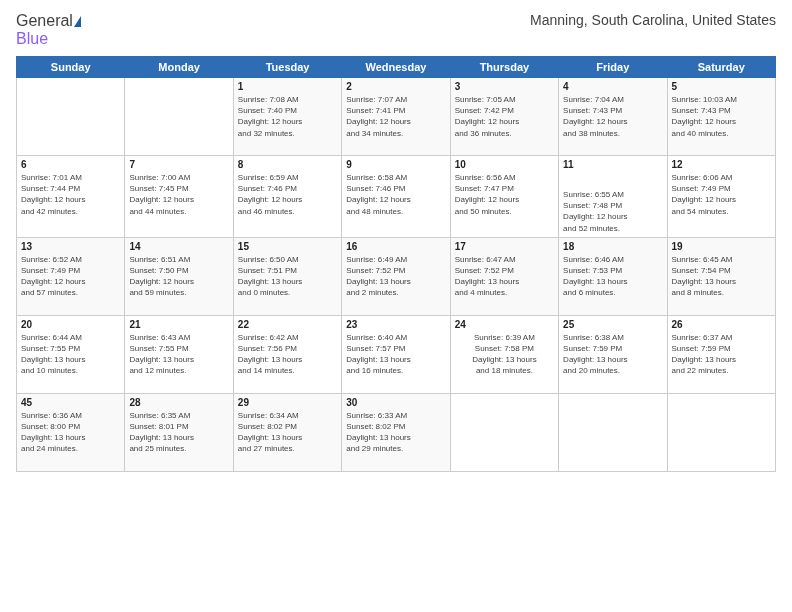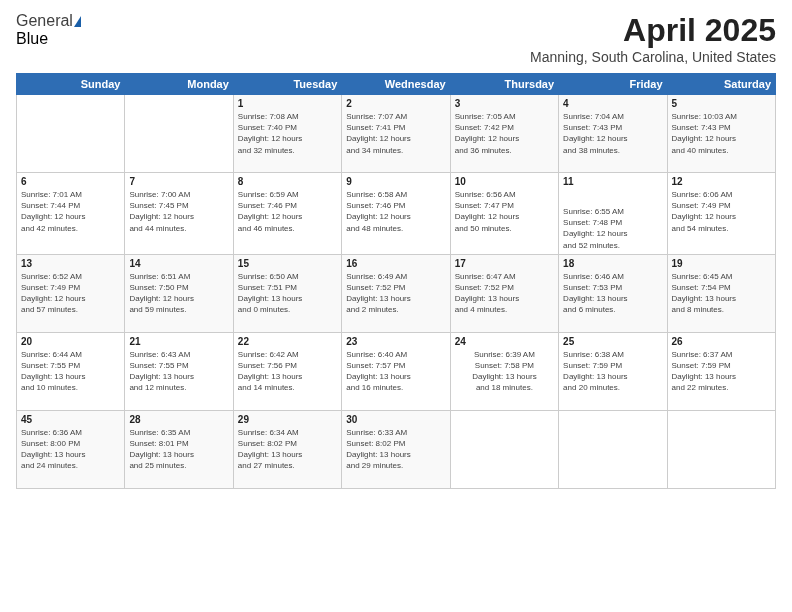--- a/index.html
+++ b/index.html
@@ -21,21 +21,21 @@
       justify-content: space-between;
       align-items: flex-start;
       margin-bottom: 8px;
     }
     .logo {
       display: flex;
       flex-direction: column;
       align-items: flex-start;
     }
     .logo-general { color: #404040; }
-    .logo-blue { color: #000000; }
+    .logo-blue { color: #8b5cf6; }
     .title-block {
       text-align: right;
     }
     .month-title {
       font-size: 32px;
       font-weight: bold;
       color: #222;
     }
     .location-title {
       font-size: 14px;
@@ -45,21 +45,21 @@
       width: 100%;
       border-collapse: collapse;
       table-layout: fixed;
     }
     thead tr th {
       background: #2e6db4;
       color: #fff;
       font-size: 11px;
       font-weight: bold;
       padding: 4px 4px;
-      text-align: right;
+      text-align: center;
       border: 1px solid #2e6db4;
     }
     tbody tr td {
       border: 1px solid #ccc;
       vertical-align: top;
       padding: 3px 4px;
       font-size: 8.5px;
       color: #333;
       height: 78px;
       background: #fff;
@@ -89,21 +89,20 @@
 <div class="page">
   <div class="header">
     <div class="logo">
       <div style="display:flex;align-items:center;">
         <span class="logo-general">General</span>
         <span style="display:inline-block;width:0;height:0;border-left:7px solid transparent;border-right:0px solid transparent;border-bottom:11px solid #1a5fa8;margin-left:1px;margin-right:1px;"></span>
       </div>
       <span class="logo-blue">Blue</span>
     </div>
     <div class="title-block">
-      <div class="month-title">April 2025</div>
       <div class="location-title">Manning, South Carolina, United States</div>
     </div>
   </div>
 
   <table>
     <thead>
       <tr>
 
       <th>Sunday</th>
           <th>Monday</th>

